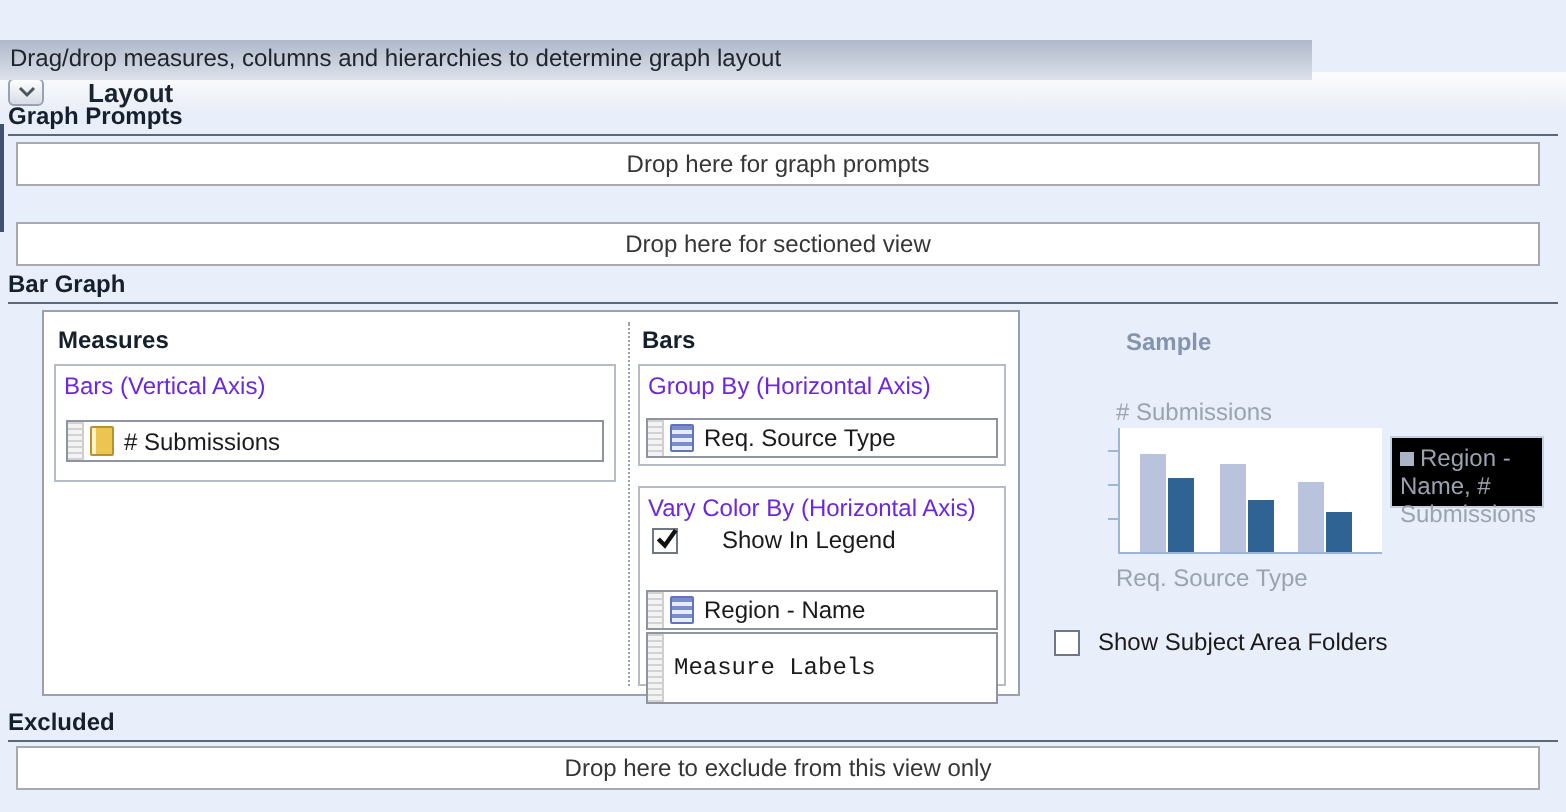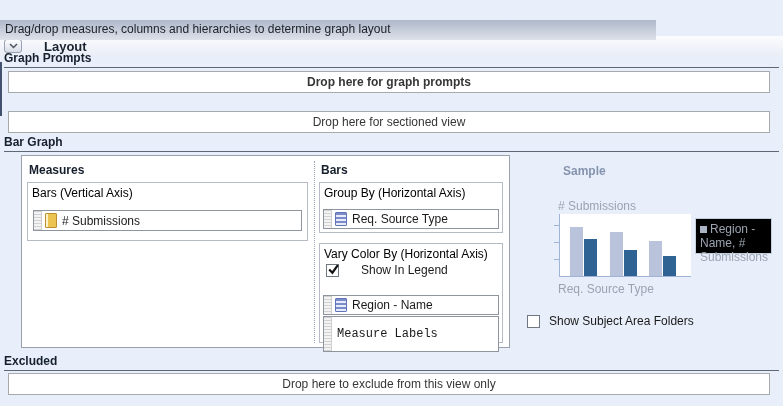--- a/index.html
+++ b/index.html
@@ -25,21 +25,21 @@
 
   
   .sections-icon{width:16px;height:16px;border:1px solid #7b80c8;border-radius:2px;background:#fff;display:inline-flex;flex-direction:column;box-sizing:border-box;overflow:hidden;flex:none;}
   .sections-icon .grid{flex:1;background-image:repeating-linear-gradient(90deg,#b9c0ea 0 1px,transparent 1px 5px),repeating-linear-gradient(0deg,#e98c6a 0 1px,#c9d0f2 1px 2px,transparent 2px 5px);}
   .sections-icon .xyz{height:7px;background:#3d4fb5;color:#fff;font-size:6px;line-height:7px;text-align:center;font-weight:bold;}
 
   
   .bigbox{position:absolute;left:21px;top:155px;width:489px;height:193px;background:#fff;border:1px solid #9aa1ab;box-sizing:border-box;}
   .colname{position:absolute;font-weight:bold;color:#16202d;}
   .zone{position:absolute;background:#fff;border:1px solid #b6bcc5;box-sizing:border-box;}
-  .zone-label{position:absolute;left:4px;top:3px;color:#000000;}
+  .zone-label{position:absolute;left:4px;top:3px;color:#6d28d9;}
   .sep{position:absolute;border-left:1px dotted #9aa3b1;width:0;}
   .ditem{position:absolute;background:#fff;border:1px solid #8f959e;display:flex;align-items:center;box-sizing:border-box;}
   .handle{width:7px;align-self:stretch;background:repeating-linear-gradient(180deg,#d2d2d2 0 1px,#f3f3f3 1px 3px);border-right:1px solid #cfcfcf;flex:none;}
   .icon{display:inline-block;flex:none;margin-left:3px;}
   .measure-icon{width:10px;height:13px;background:linear-gradient(90deg,#fdf3c9 0 2px,#ecc452 2px);border:1px solid #b98f2f;border-radius:1px;}
   .attr-icon{width:10px;height:12px;background:repeating-linear-gradient(180deg,#7b8ccb 0 2px,#e8ecf8 2px 4px);border:1px solid #6274b8;border-radius:1px;}
   .ditem .lbl{margin-left:5px;white-space:nowrap;}
 
   
   .sample-title{position:absolute;font-weight:bold;color:#8493ae;}
@@ -66,21 +66,21 @@
     </span>
     <span class="title">Layout</span>
   </div>
   <div class="subtitle">Drag/drop measures, columns and hierarchies to determine graph layout</div>
 
   <div class="edge-artifact"></div>
 
   <div class="sec-header" style="top:51px;">
     <span class="hd">Graph Prompts</span>
   </div>
-  <div class="dropzone" style="top:71px;font-weight:bold;">Drop here for graph prompts</div>
+  <div class="dropzone" style="top:71px;">Drop here for graph prompts</div>
 
   <div class="dropzone" style="top:111px;">Drop here for sectioned view</div>
 
   <div class="sec-header" style="top:135px;">
     <span class="hd">Bar Graph</span>
   </div>
 
   <div class="bigbox">
 
     <div class="colname" style="left:7px;top:7px;">Measures</div>

